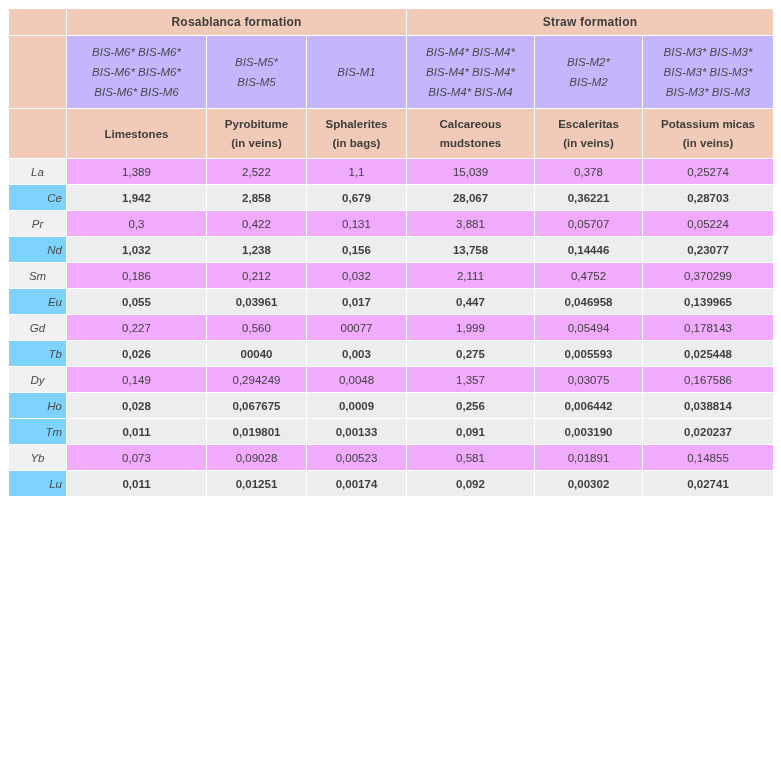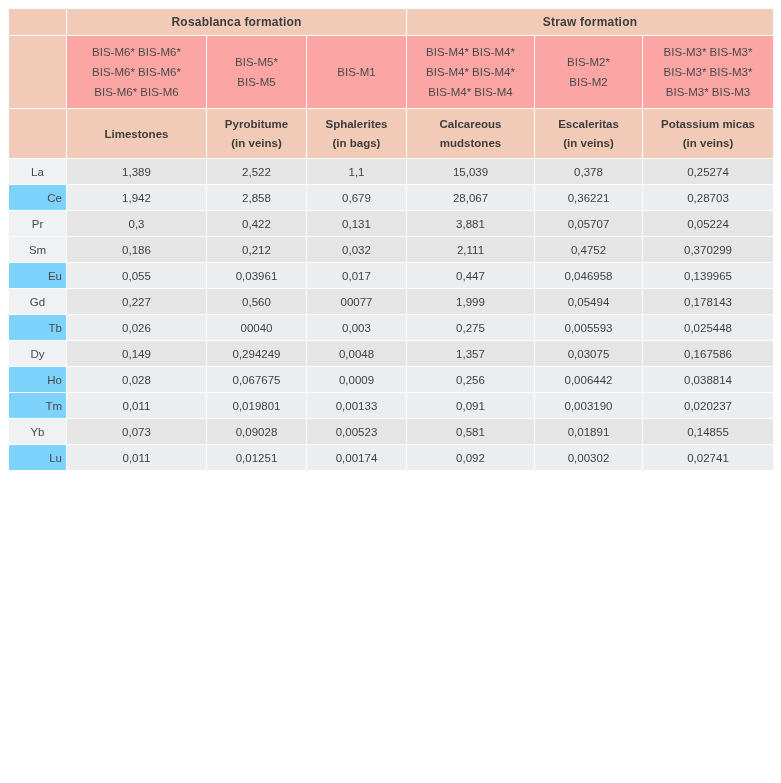--- a/index.html
+++ b/index.html
@@ -35,51 +35,54 @@
   
   .hdr-group {
     background: #f2cbb8;
     color: #3d3d3d;
     font-weight: bold;
     font-size: 12px;
     letter-spacing: .2px;
     padding: 9px 4px;
   }
   .hdr-codes {
-    background: #fca5a5;
+    background: #c4b5fd;
     color: #4a4a4a;
     font-weight: normal;
     font-size: 11.5px;
     line-height: 1.75;
     padding: 8px 6px;
+    font-style: italic;
   }
   .hdr-names {
     background: #f2cbb8;
     color: #3d3d3d;
     font-weight: bold;
     font-size: 11.5px;
     line-height: 1.6;
     padding: 10px 4px;
   }
   .corner {
     background: #f2cbb8;
     border: 1px solid #ffffff;
   }
   
   .row-label {
     background: #eceef0;
     color: #4a4a4a;
     font-size: 11.5px;
     width: 58px;
+    font-style: italic;
   }
   .row-odd td.val {
-    background: #e5e5e5;
+    background: #f0abfc;
   }
   .row-even td.val {
     background: #ebedef;
+    font-weight: bold;
   }
   .row-odd td.row-label {
     background: #f0f1f3;
   }
   .row-even td.row-label {
     background: #7dd3fc;
     text-align: right;
   }
   td.val {
     color: #3f3f3f;
@@ -154,20 +157,29 @@
         </tr>
         <tr class="row-odd">
           <td class="row-label">Pr</td>
           <td class="val">0,3</td>
           <td class="val">0,422</td>
           <td class="val">0,131</td>
           <td class="val">3,881</td>
           <td class="val">0,05707</td>
           <td class="val">0,05224</td>
         </tr>
+        <tr class="row-even">
+          <td class="row-label">Nd</td>
+          <td class="val">1,032</td>
+          <td class="val">1,238</td>
+          <td class="val">0,156</td>
+          <td class="val">13,758</td>
+          <td class="val">0,14446</td>
+          <td class="val">0,23077</td>
+        </tr>
         <tr class="row-odd">
           <td class="row-label">Sm</td>
           <td class="val">0,186</td>
           <td class="val">0,212</td>
           <td class="val">0,032</td>
           <td class="val">2,111</td>
           <td class="val">0,4752</td>
           <td class="val">0,370299</td>
         </tr>
         <tr class="row-even">

